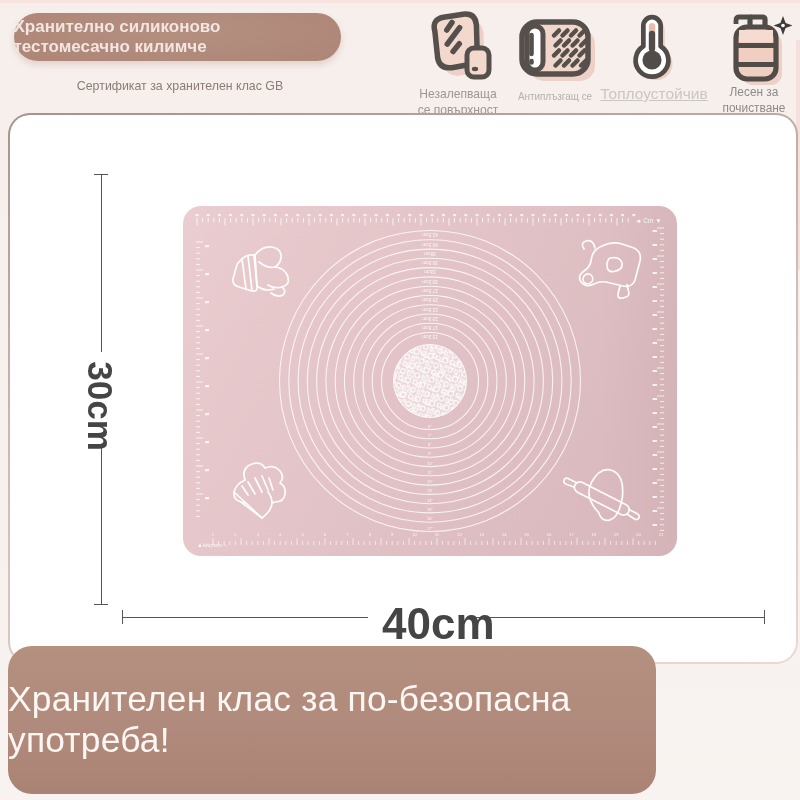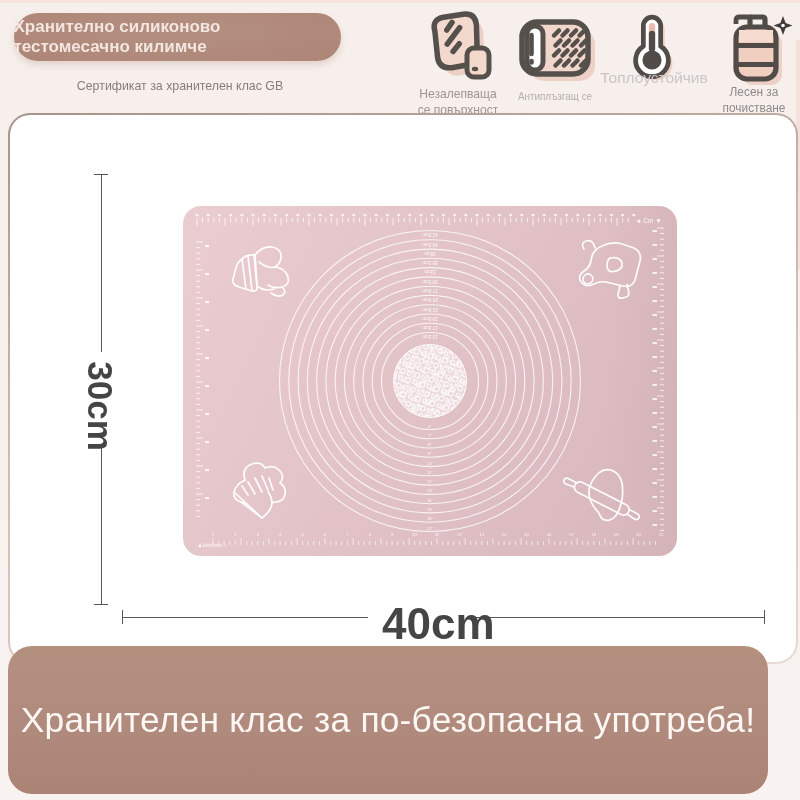--- a/index.html
+++ b/index.html
@@ -13,21 +13,21 @@
  color:#f3e6e1;font-size:17px;font-weight:bold;letter-spacing:0;}
 .cert{position:absolute;left:0;top:78px;width:360px;text-align:center;
  color:#8a7c75;font-size:13px;transform:scaleX(.95);}
 .card{position:absolute;left:8px;top:113px;width:786px;height:547px;border-radius:22px;
  background:linear-gradient(#ffffff,#ffffff) padding-box,
    linear-gradient(165deg,#a5938c 0%,#cdbab3 45%,#e8d9d3 100%) border-box;
  border:2px solid transparent;}
 .mat{position:absolute;left:183px;top:206px;}
 .ic{position:absolute;}
 .cap{position:absolute;text-align:center;color:#9c9792;font-size:13px;line-height:15.5px;}
-.banner{position:absolute;left:8px;top:646px;width:760px;height:148px;border-radius:24px;
+.banner{position:absolute;left:8px;top:646px;width:648px;height:148px;border-radius:24px;
  background:linear-gradient(180deg,#b4907f,#b08a7c 55%,#ab8374);
  display:flex;align-items:center;justify-content:center;
  color:#fdf7f4;font-size:35.4px;letter-spacing:.2px;}
 .dim{position:absolute;background:#565656;}
 .dimlab{position:absolute;color:#454545;font-weight:bold;font-size:44px;}
 .redge{position:absolute;right:0;top:40px;width:4px;height:230px;background:#f4dcd7;opacity:.8;}
 </style>
 </head>
 <body>
 <div class="redge"></div>
@@ -87,21 +87,21 @@
 <line x1="12" y1="37.5" x2="52" y2="37.5" stroke="#514c48" stroke-width="5.2"></line>
 <line x1="12" y1="56.5" x2="52" y2="56.5" stroke="#514c48" stroke-width="5.2"></line>
 <path d="M26 19 V11.5 Q26 9 29 9 L38 9 Q41 9 41 11.5 V19" fill="none" stroke="#514c48" stroke-width="5.2"></path>
 <path d="M28 9 H15.5 Q12 9 12 12.5 L12 16" fill="none" stroke="#514c48" stroke-width="4.8"></path>
 <path d="M59 8 l2.6 6.9 6.9 2.6 -6.9 2.6 -2.6 6.9 -2.6 -6.9 -6.9 -2.6 6.9 -2.6 Z" fill="#3f3b38"></path>
 <circle cx="59" cy="17.5" r="1.8" fill="#fff"></circle>
 </svg>
 
 <div class="cap" style="left:403px;top:86px;width:110px;transform:scaleX(.93);">Незалепваща се&nbsp;повърхност</div>
 <div class="cap" style="left:505px;top:89px;width:100px;font-size:11px;color:#b3b0ad;transform:scaleX(.9);">Антиплъзгащ&nbsp;се</div>
-<div class="cap" style="left:584px;top:70px;width:140px;font-size:15.5px;color:#c9c6c3;">Топлоустойчив</div>
+<div class="cap" style="left:584px;top:86px;width:140px;font-size:15.5px;color:#c9c6c3;text-decoration:underline;">Топлоустойчив</div>
 <div class="cap" style="left:704px;top:85px;width:100px;font-size:12.5px;color:#8e8a87;transform:scaleX(.95);">Лесен за почистване</div>
 
 <div class="card"></div>
 <svg class="mat" width="494" height="350" viewBox="0 0 494 350" xmlns="http://www.w3.org/2000/svg">
 <defs>
  <linearGradient id="matg" x1="0" y1="0" x2="1" y2="0.55">
    <stop offset="0" stop-color="#eacdd0"></stop>
    <stop offset="0.55" stop-color="#e4c5c9"></stop>
    <stop offset="1" stop-color="#debec3"></stop>
  </linearGradient>

